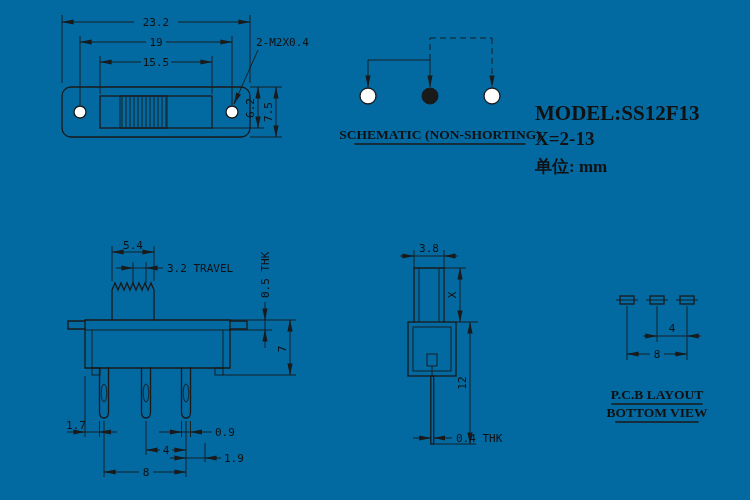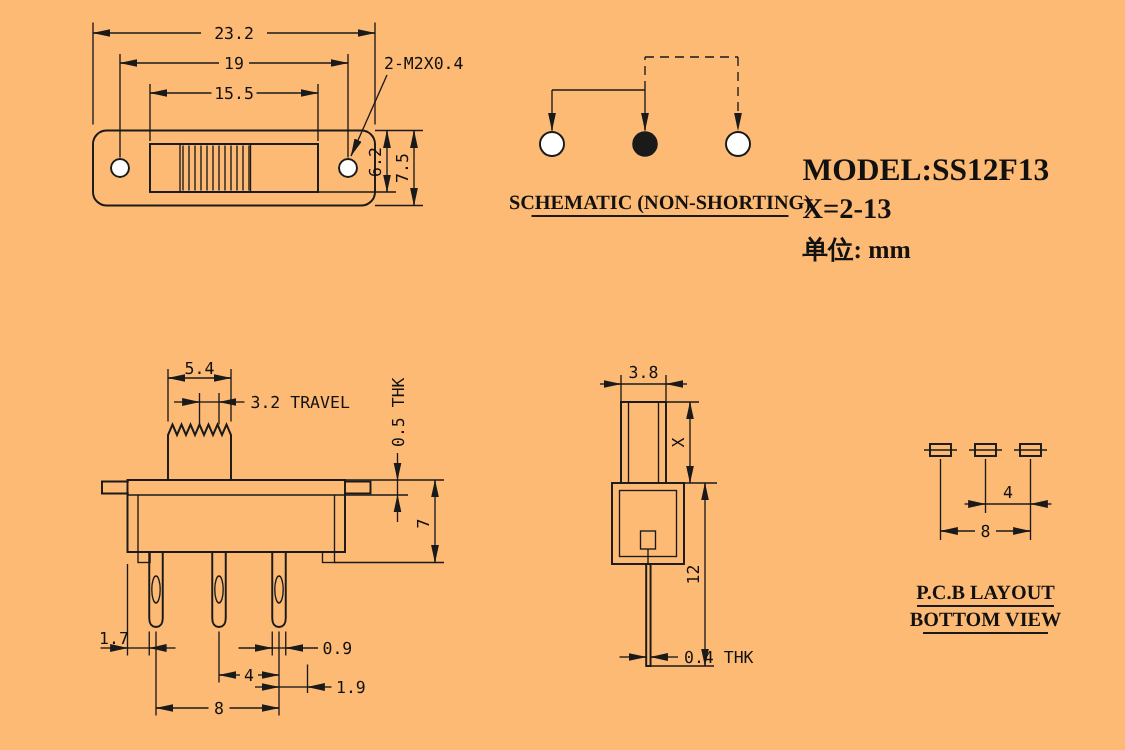--- a/index.html
+++ b/index.html
@@ -1,16 +1,16 @@
 <!DOCTYPE html>
 <html><head>
 <meta charset="utf-8">
 <style>
   html,body{margin:0;padding:0;background:#ffffff;}
-  .sheet{width:750px;height:500px;background:#fdba74;position:relative;overflow:hidden;}
+  .sheet{width:750px;height:500px;background:#0369a1;position:relative;overflow:hidden;}
   svg{display:block;}
   .ln{stroke:#1a1a1a;stroke-width:1.3;fill:none;stroke-linecap:square;}
   .tn{stroke:#1a1a1a;stroke-width:0.9;fill:none;stroke-linecap:butt;}
   .dash{stroke-dasharray:6 4;}
   .hole{fill:#ffffff;stroke:#1a1a1a;stroke-width:1.3;}
   .filled{fill:#1a1a1a;stroke:#1a1a1a;}
   text{fill:#111111;}
   .dim{font-family:"DejaVu Sans Mono",monospace;font-size:11px;}
   .hdr{font-family:"Liberation Serif",serif;font-weight:bold;font-size:13.5px;}
   .big{font-family:"Liberation Serif",serif;font-weight:bold;font-size:21px;}

